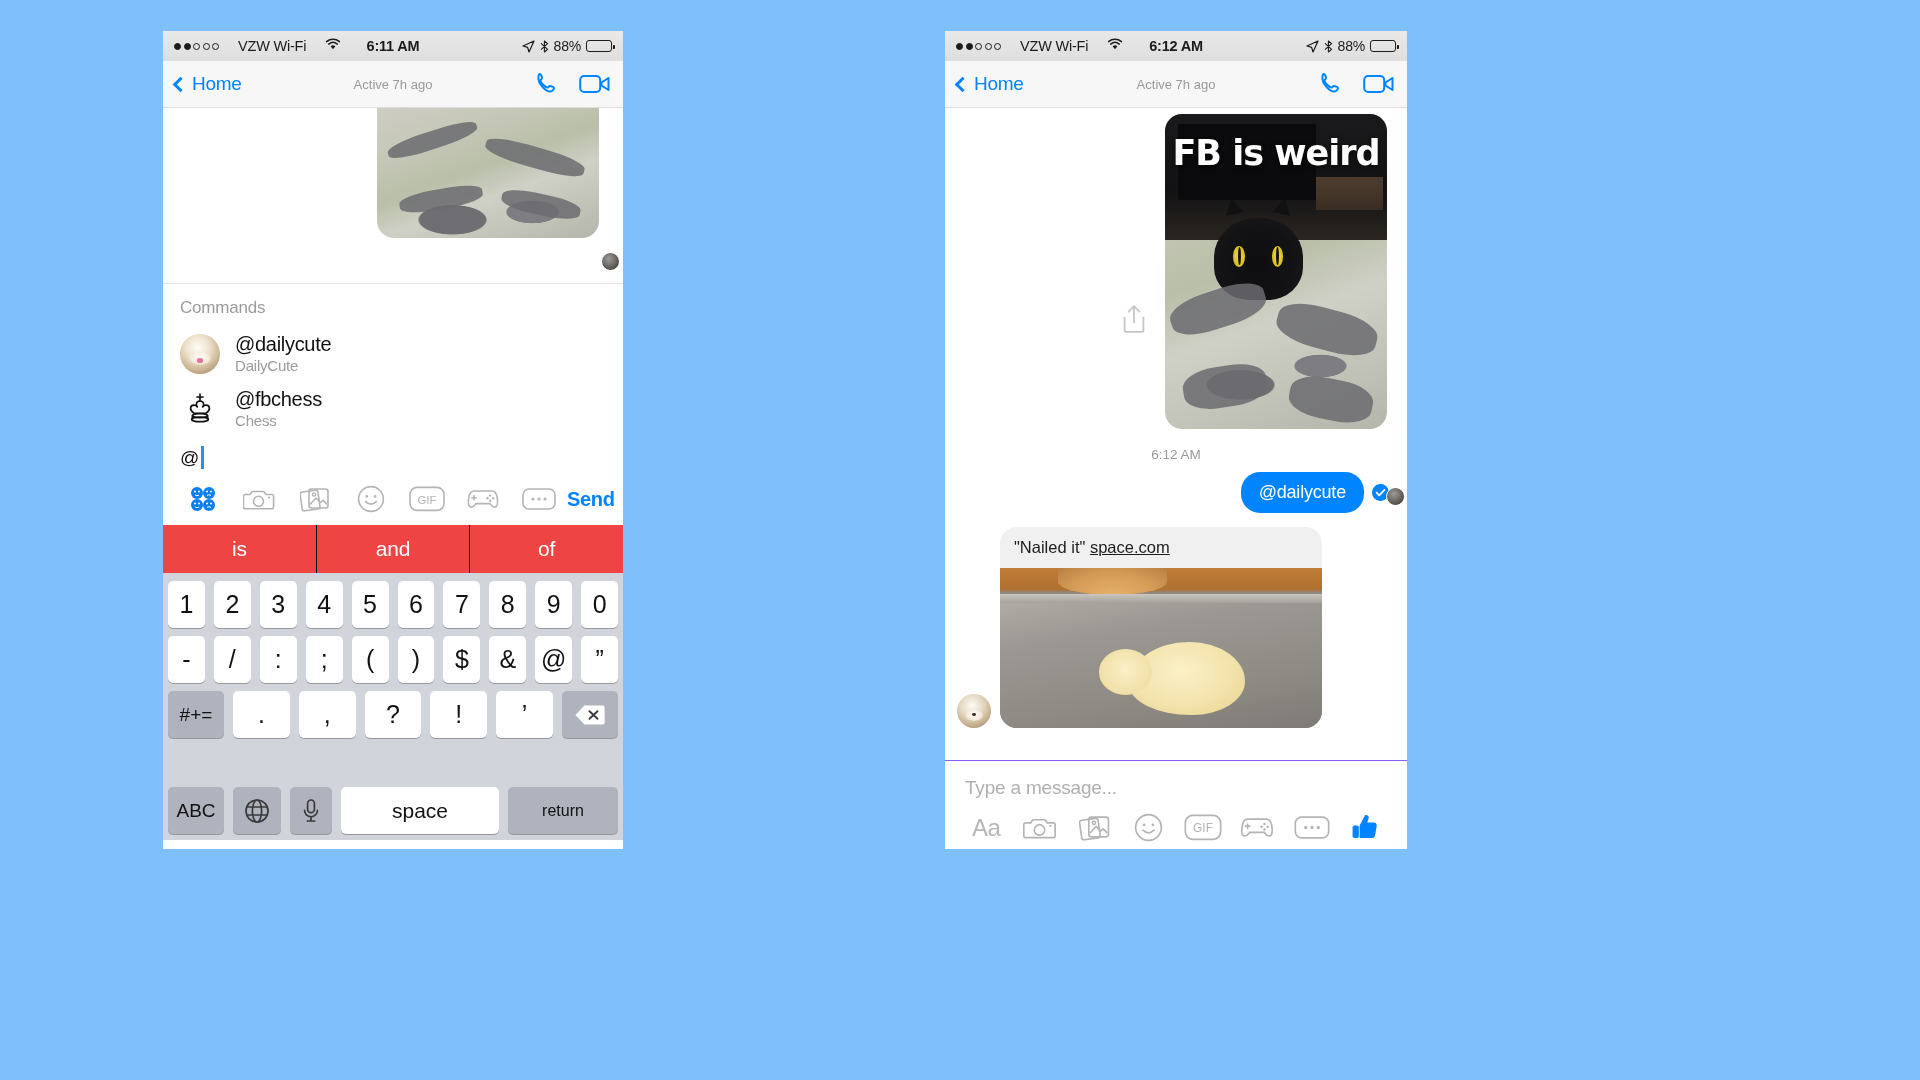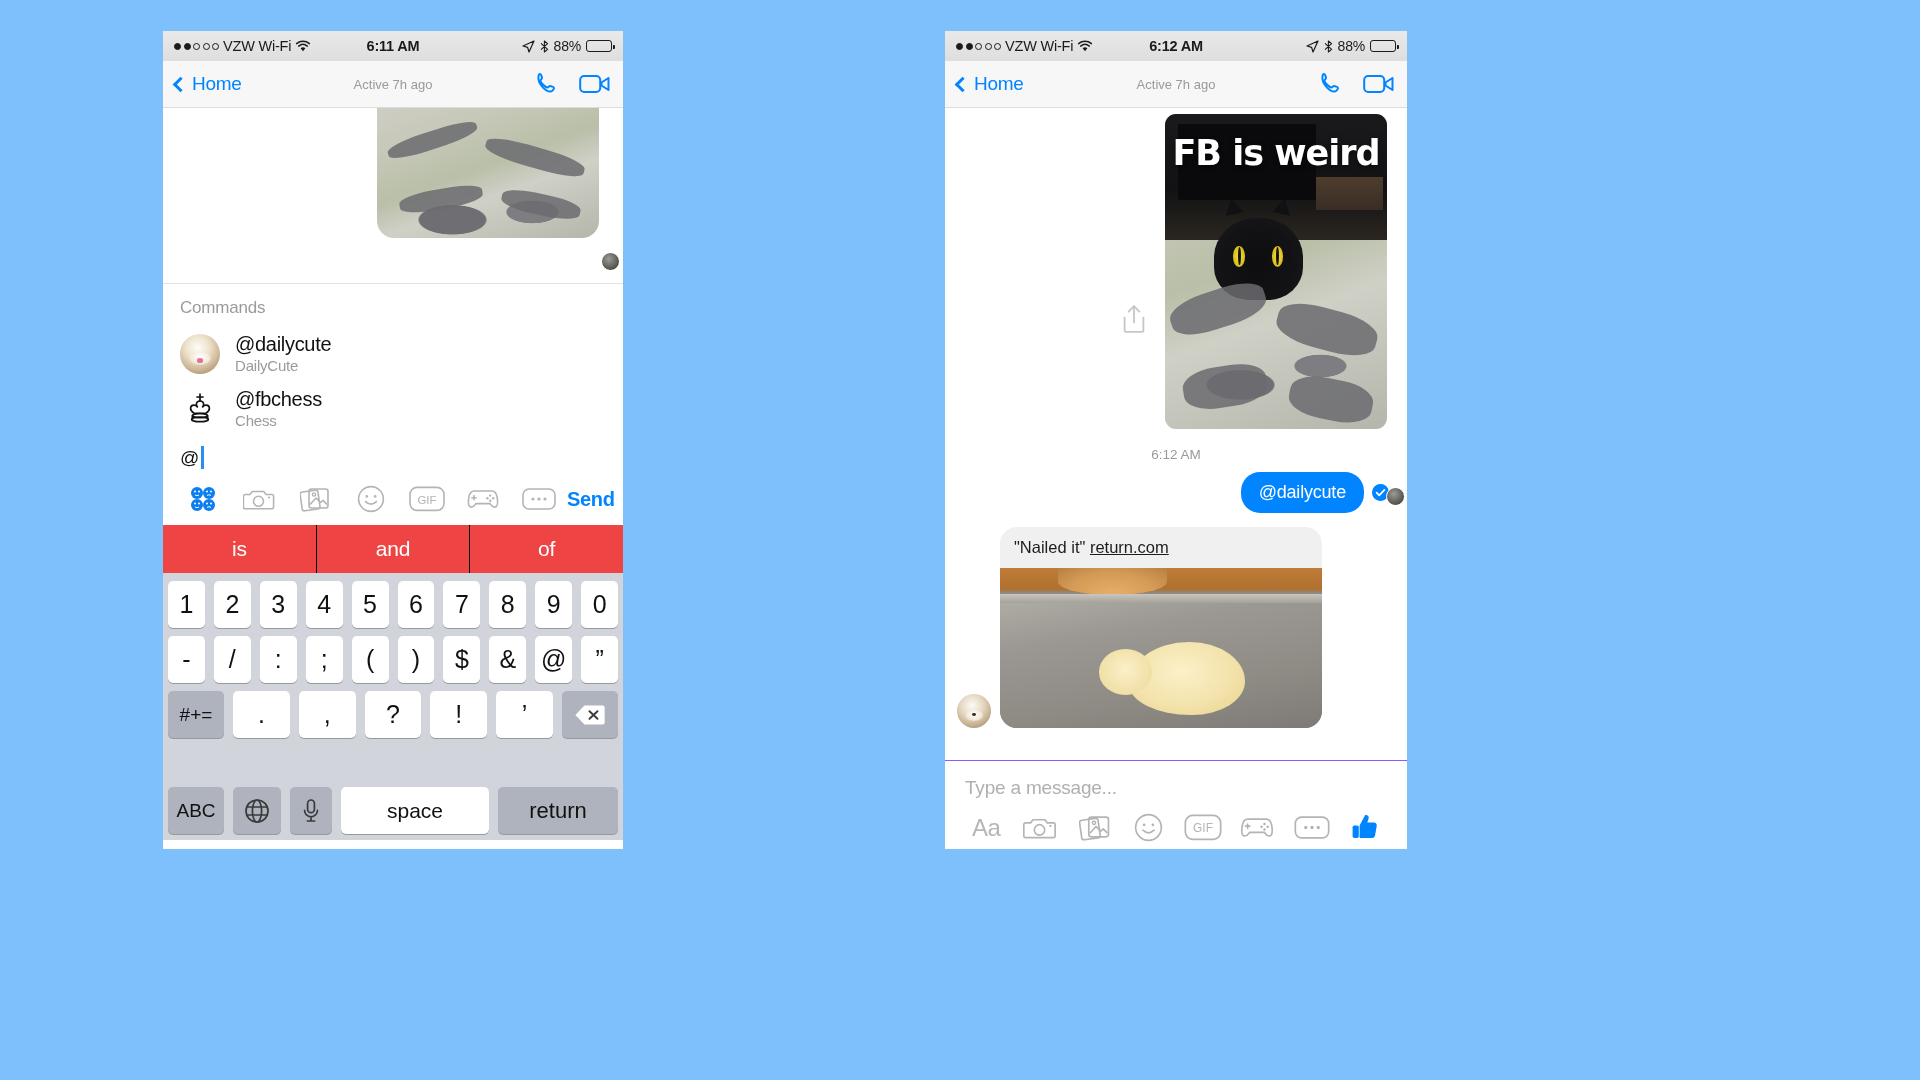--- a/index.html
+++ b/index.html
@@ -22,21 +22,21 @@
 
   
   .statusbar {
     height: 30px;
     background: linear-gradient(to bottom, #e9e9e9, #dedede);
     display: flex; align-items: center;
     padding: 0 11px;
     font-size: 14.5px; font-weight: bold; color: #1b1b1b;
     letter-spacing: -.2px;
   }
-  .sb-left  { display: flex; align-items: center; gap: 4px; flex: 1 1 0; }
+  .sb-left  { display: flex; gap: 19px; flex: 1 1 0; }
   .sb-mid   { flex: 0 0 auto; }
   .sb-right { display: flex; align-items: center; gap: 5px; flex: 1 1 0; justify-content: flex-end; }
   .dots { display: flex; align-items: center; gap: 2.5px; }
   .dot { width: 7px; height: 7px; border-radius: 50%; border: 1.3px solid #1b1b1b; }
   .dot.filled { background: #1b1b1b; }
   .carrier { font-weight: normal; font-size: 14.5px; }
   .wifi-ic { display: inline-block; width: 16px; height: 12px; position: relative; }
   .batt {
     width: 26px; height: 12px; border: 1.4px solid #1b1b1b;
     border-radius: 3px; position: relative; padding: 1.5px;
@@ -67,21 +67,21 @@
     font-size: 13px; color: #9a9a9a; pointer-events: none;
   }
   .nav-actions { margin-left: auto; display: flex; align-items: center; gap: 20px; z-index: 2; }
 
   
   .thread { position: relative; background: #fff; overflow: hidden; }
   #thread-left  { height: 175px; }
   #thread-right { height: 652px; }
 
   
-  .photo-msg { position: absolute; border-radius: 11px; overflow: hidden; }
+  .photo-msg { position: absolute; border-radius: 17px; overflow: hidden; }
   .photo-inner { width: 100%; height: 100%; position: relative; }
 
   
   #left-photo { right: 24px; top: 0; width: 222px; height: 130px;
                 border-radius: 0 0 17px 17px; }
 
   
   #right-photo { right: 20px; top: 6px; width: 222px; height: 315px; }
 
   
@@ -537,21 +537,21 @@
             <path d="M2.6 9h20.8M2.6 17h20.8" stroke="#3a3a3a" stroke-width="1.7"></path>
           </svg>
         </span>
         <span class="key dark fixed" style="width:42px">
           <svg width="18" height="26" viewBox="0 0 18 26">
             <rect x="5.6" y="2" width="6.8" height="12.6" rx="3.4" fill="none" stroke="#3a3a3a" stroke-width="1.7"></rect>
             <path d="M2.6 12.4a6.4 6.4 0 0 0 12.8 0M9 18.8V23M5.4 23h7.2" fill="none" stroke="#3a3a3a" stroke-width="1.7" stroke-linecap="round"></path>
           </svg>
         </span>
         <span class="key spacebar">space</span>
-        <span class="key dark fixed" style="width:120px;font-size:22px">return</span>
+        <span class="key dark fixed" style="width:110px;font-size:16px">return</span>
       </div>
     </div>
   </div>
 
   <div class="phone" id="phone-right">
 
     <div class="statusbar">
       <div class="sb-left">
         <span class="dots">
           <span class="dot filled"></span>
@@ -648,21 +648,21 @@
             <path d="M4.6 8.7 7.2 11.3 12.4 5.8" fill="none" stroke="#fff" stroke-width="1.7" stroke-linecap="round" stroke-linejoin="round"></path>
           </svg>
         </span>
       </div>
 
       <div class="in-row">
         <span class="in-avatar"></span>
         <div class="link-card">
           <div class="link-head">
             <span>"Nailed it"</span>
-            <a href="#">return.com</a>
+            <a href="#">space.com</a>
           </div>
           <div class="link-img">
             <div class="dogtop"></div>
             <div class="pan"></div>
             <div class="cookie"></div>
           </div>
         </div>
       </div>
     </div>
 

